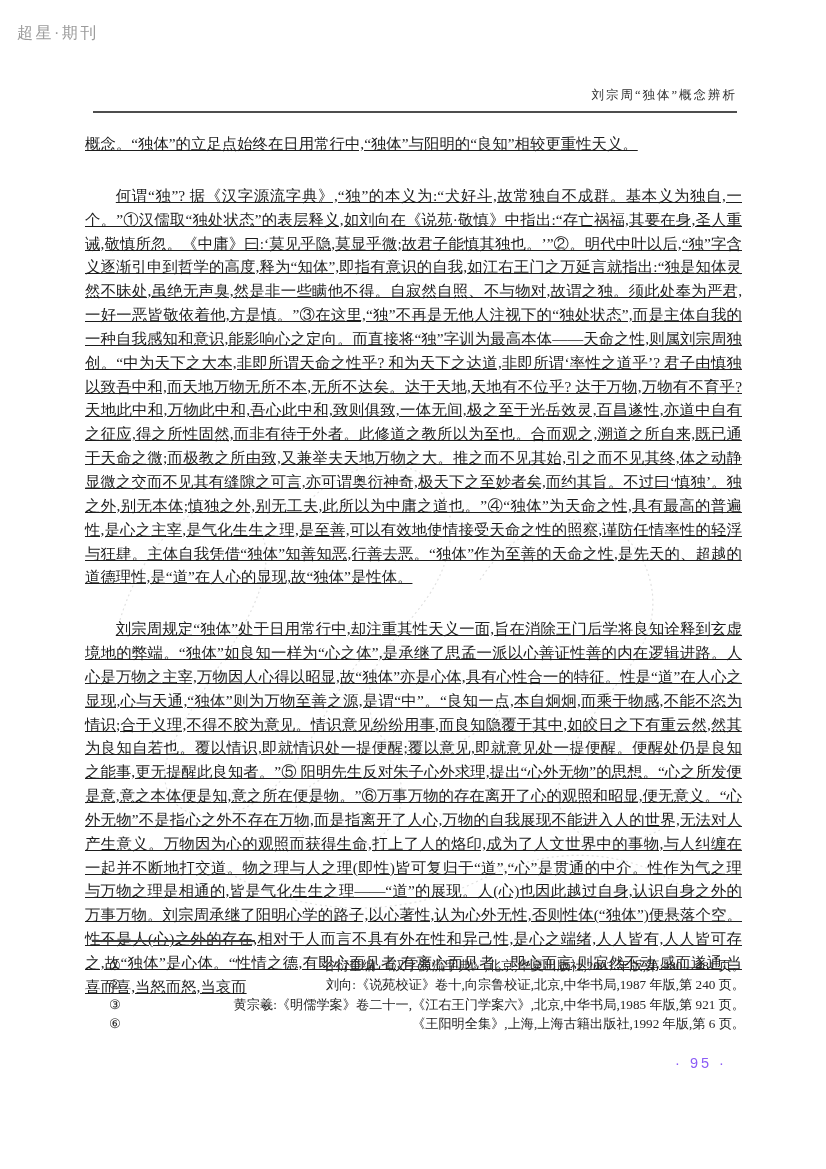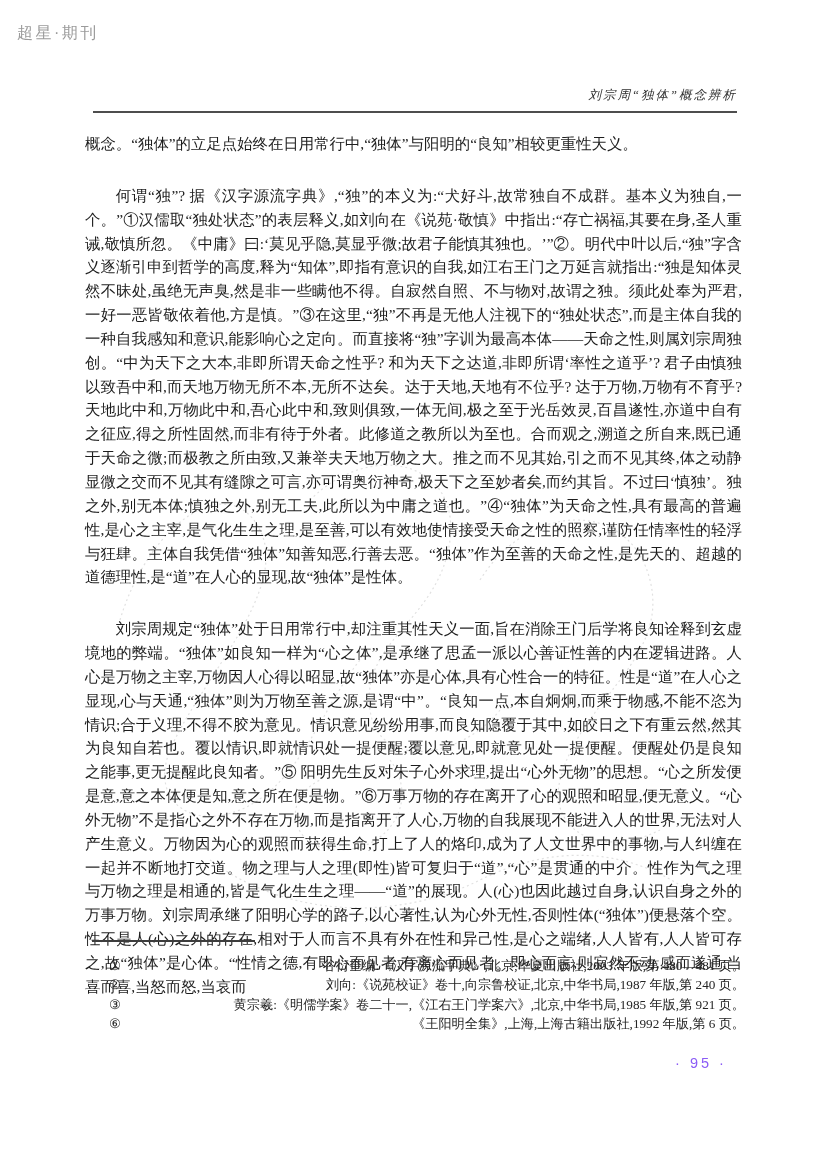--- a/index.html
+++ b/index.html
@@ -15,35 +15,35 @@
     background: #ffffff;
   }
   .reader-watermark {
     position: absolute; left: 17px; top: 23px;
     font-family: "Liberation Sans", "DejaVu Sans", sans-serif;
     font-size: 16px; color: #9b9b9b; letter-spacing: 2.5px;
     user-select: none;
   }
   .running-title {
     position: absolute; top: 87px; right: 89px;
-    font-size: 12.5px; color: #2e2e2e; letter-spacing: 2px; font-style: italic;
+    font-size: 12.5px; color: #2e2e2e; letter-spacing: 2px;
   }
   .header-rule {
     position: absolute; top: 111px; left: 93px; width: 644px; height: 0;
     border-top: 2px solid #4d4d4d;
   }
   .bg-script-watermark {
     position: absolute; left: 60px; top: 380px; width: 700px; height: 580px;
     z-index: 0; opacity: 0.9; pointer-events: none;
   }
   .content {
     position: absolute; top: 132px; left: 85px; width: 657px;
     z-index: 1;
     font-size: 15.4px; line-height: 23.85px; color: #1d1d1d;
-    text-align: justify; text-justify: inter-ideograph;
+    text-align: justify; text-justify: inter-ideograph; text-decoration: underline;
   }
   .content p { margin: 0; }
   .content p.indent { text-indent: 2em; margin-top: 28px; }
   .fn-rule {
     position: absolute; top: 940px; left: 92px; width: 163px; height: 0;
     border-top: 2px solid #3d3d3d; z-index: 1;
   }
   .footnotes {
     position: absolute; top: 956px; left: 85px; width: 660px; z-index: 1;
     font-size: 13.2px; line-height: 19.3px; color: #242424;

